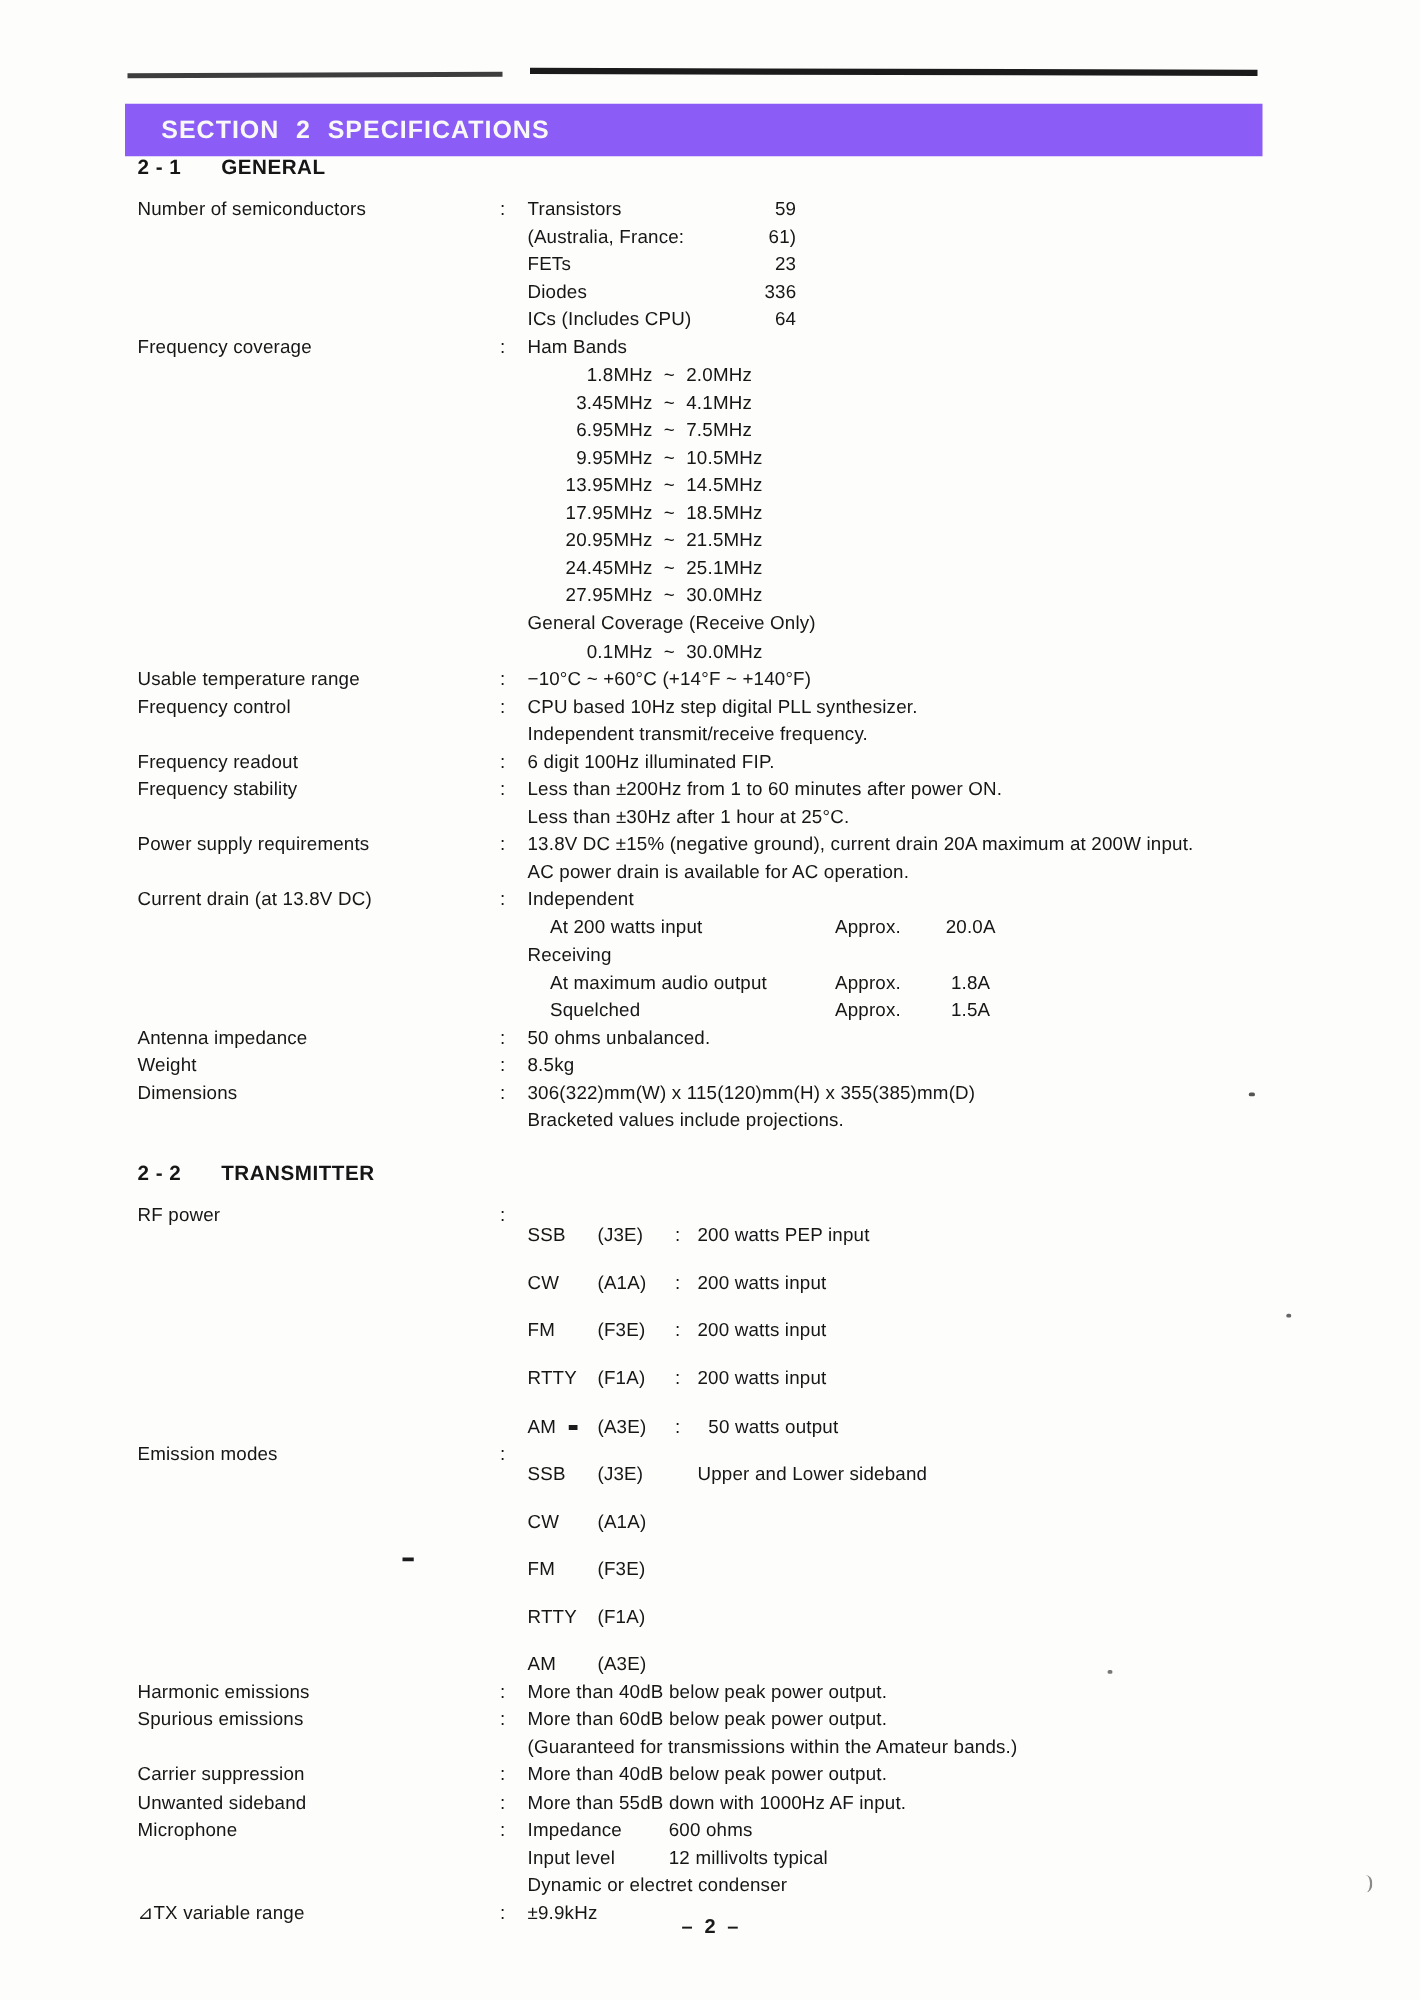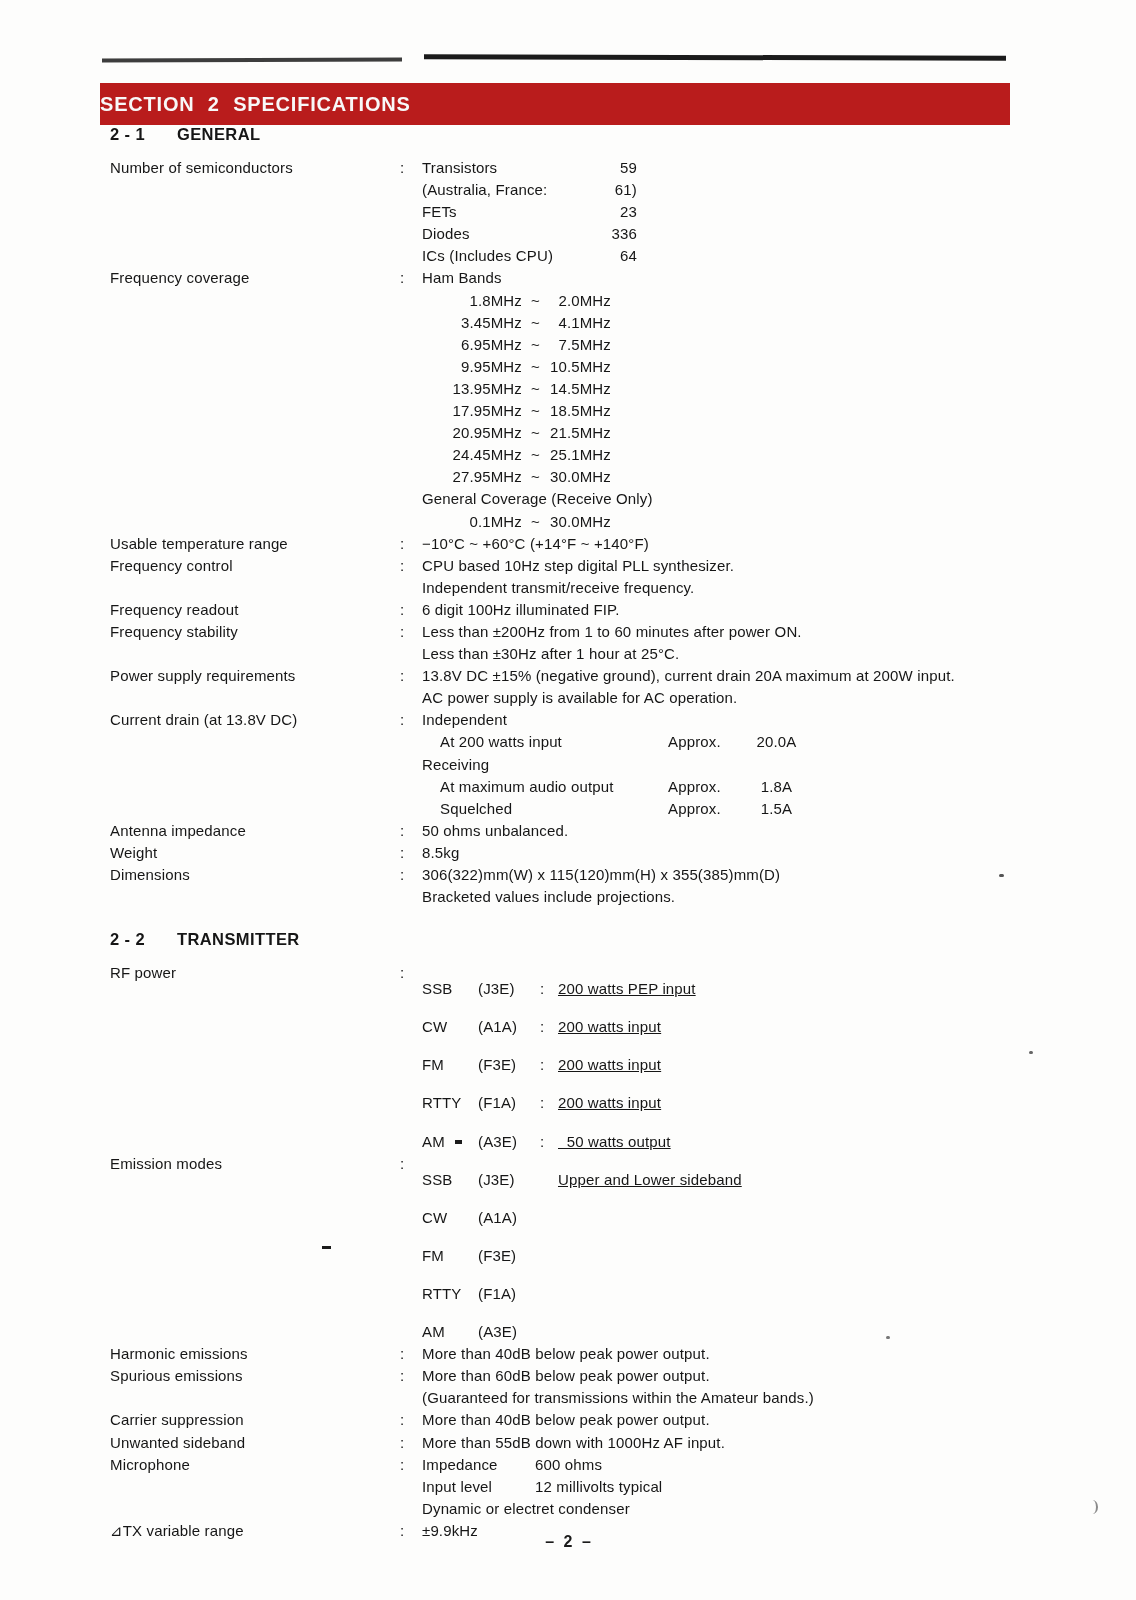--- a/index.html
+++ b/index.html
@@ -15,25 +15,25 @@
     width: 1136px; height: 1600px;
     background: #fdfdfc;
     padding: 83px 20px 0 110px;
   }
 
   
   .section-bar {
     width: 910px;
     margin-left: -10px;
     height: 42px;
-    background: #b91c1c;
+    background: #8b5cf6;
     color: #f8f8f8;
     display: flex;
     align-items: center;
-    padding-left: 0;
+    padding-left: 29px;
     font-size: 20px;
     font-weight: 700;
     letter-spacing: 0.8px;
     word-spacing: 7px;
   }
 
   
   .section.s1 { margin-top: 0; }
   .section.s2 { margin-top: 22px; }
   .section-heading {
@@ -58,30 +58,30 @@
 
   
   .ln.range  { padding-left: 26px; }
   .ln.approx { padding-left: 18px; }
 
   .pn-name { display: inline-block; width: 150px; }
   .pn-val  { display: inline-block; width: 65px; text-align: right; }
 
   .rg-from  { display: inline-block; width: 74px; text-align: right; }
   .rg-tilde { display: inline-block; width: 27px; text-align: center; }
-  .rg-to    { display: inline-block; width: 62px; text-align: right; }
+  .rg-to    { display: inline-block; width: 62px; }
 
   .ap-name { display: inline-block; width: 228px; }
   .ap-word { display: inline-block; width: 70px; }
   .ap-val  { display: inline-block; width: 77px; text-align: center; }
 
   .md-m { display: inline-block; width: 56px; margin-top: 16px; }
   .md-d { display: inline-block; width: 62px; }
   .md-s { display: inline-block; width: 18px; }
-  .md-t { white-space: pre-wrap; text-decoration: underline; }
+  .md-t { white-space: pre-wrap; }
 
   .kv-name { display: inline-block; width: 113px; }
 
   
   .page-footer {
     position: absolute;
     left: 0; right: 0;
     top: 1533px;
     text-align: center;
     font-size: 16px;
@@ -183,21 +183,21 @@
           <div class="row-values">
             <div class="ln text">Less than ±200Hz from 1 to 60 minutes after power ON.</div>
             <div class="ln text">Less than ±30Hz after 1 hour at 25°C.</div>
           </div>
         </div>
         <div class="spec-row">
           <span class="row-label">Power supply requirements</span>
           <span class="row-colon">:</span>
           <div class="row-values">
             <div class="ln text">13.8V DC ±15% (negative ground), current drain 20A maximum at 200W input.</div>
-            <div class="ln text">AC power supply is available for AC operation.</div>
+            <div class="ln text">AC power drain is available for AC operation.</div>
           </div>
         </div>
         <div class="spec-row">
           <span class="row-label">Current drain (at 13.8V DC)</span>
           <span class="row-colon">:</span>
           <div class="row-values">
             <div class="ln text">Independent</div>
             <div class="ln approx"><span class="ap-name">At 200 watts input</span><span class="ap-word">Approx.</span><span class="ap-val">20.0A</span></div>
             <div class="ln text">Receiving</div>
             <div class="ln approx"><span class="ap-name">At maximum audio output</span><span class="ap-word">Approx.</span><span class="ap-val">1.8A</span></div>

